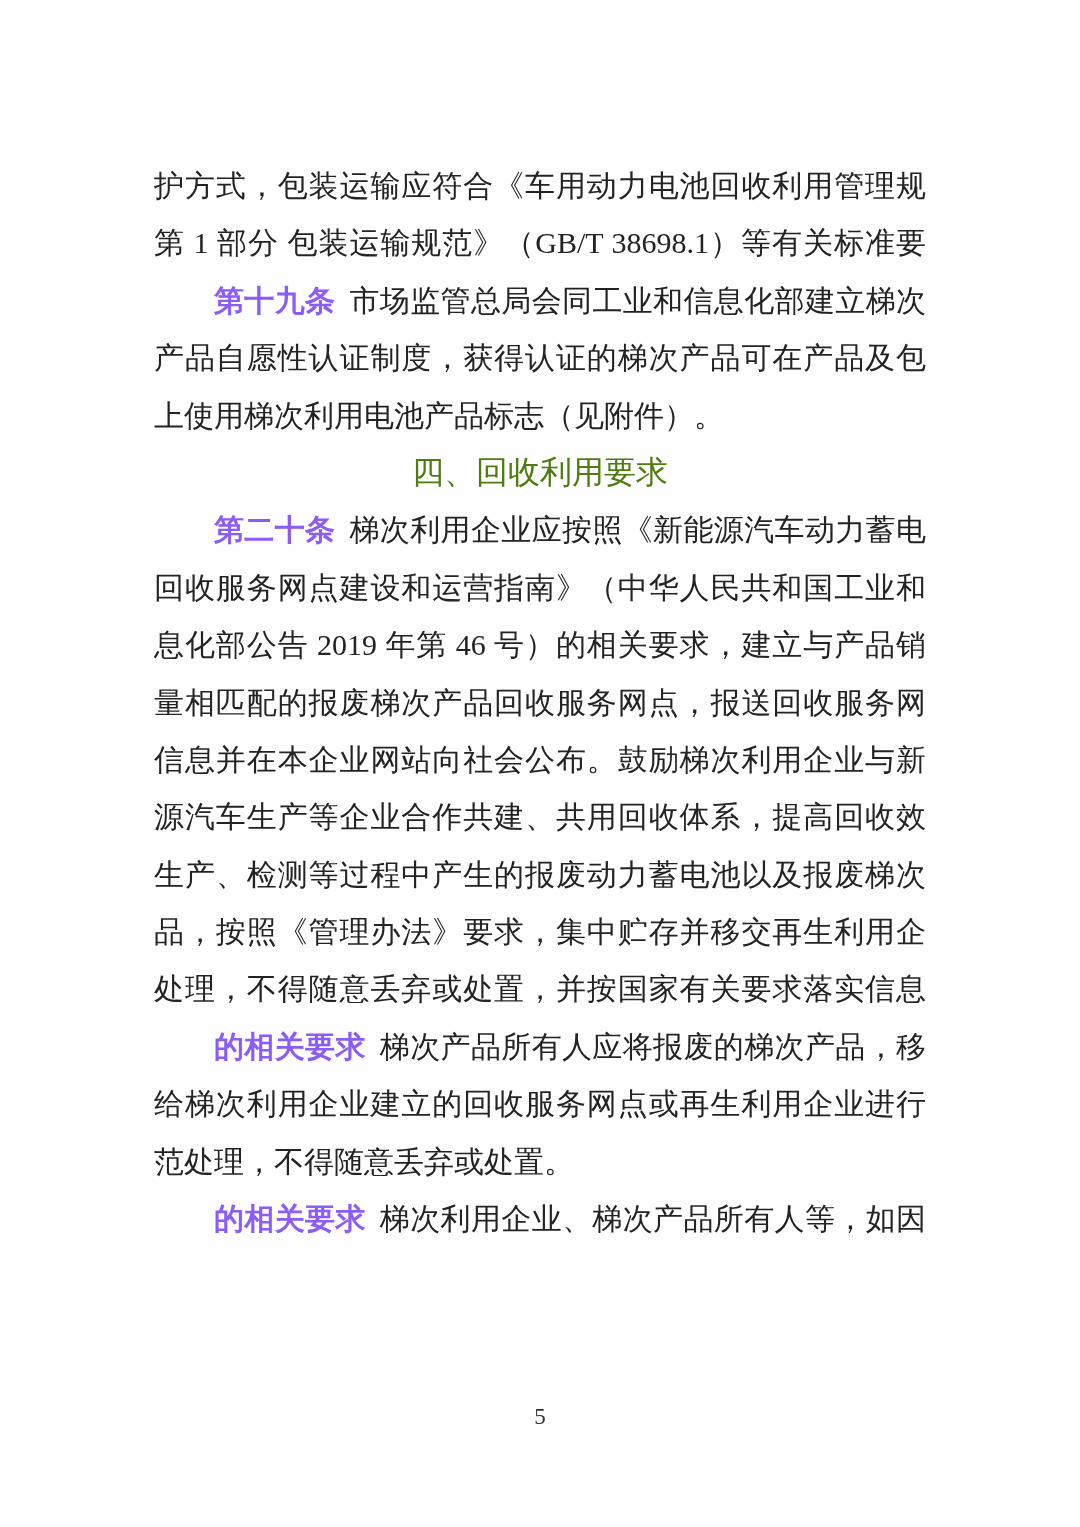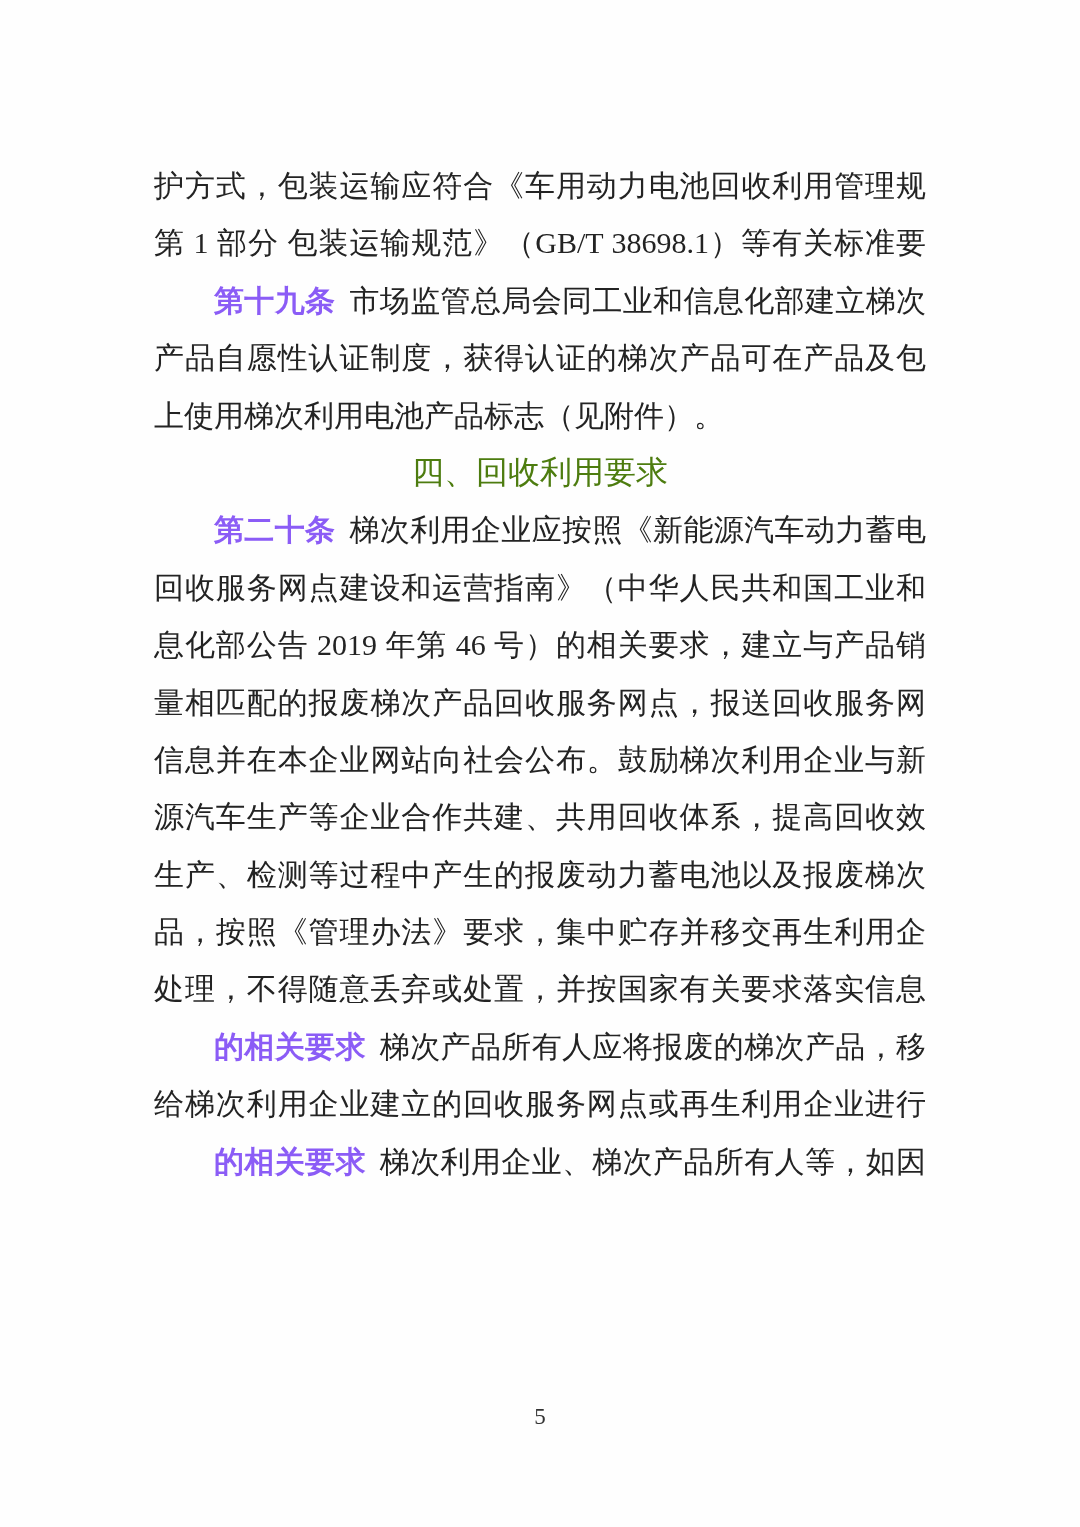--- a/index.html
+++ b/index.html
@@ -84,19 +84,20 @@
     <div class="line">量相匹配的报废梯次产品回收服务网点，报送回收服务网点</div>
     <div class="line">信息并在本企业网站向社会公布。鼓励梯次利用企业与新能</div>
     <div class="line">源汽车生产等企业合作共建、共用回收体系，提高回收效率。</div>
 
     <div class="line">生产、检测等过程中产生的报废动力蓄电池以及报废梯次产</div>
     <div class="line">品，按照《管理办法》要求，集中贮存并移交再生利用企业</div>
     <div class="line">处理，不得随意丢弃或处置，并按国家有关要求落实信息公</div>
 
     <div class="line indent"><span class="art">的相关要求</span><span>梯次产品所有人应将报废的梯次产品，移交</span></div>
     <div class="line">给梯次利用企业建立的回收服务网点或再生利用企业进行规</div>
+    <div class="line end">范处理，不得随意丢弃或处置。</div>
 
     <div class="line indent"><span class="art">的相关要求</span><span>梯次利用企业、梯次产品所有人等，如因擅</span></div>
 
   </div>
 
   <div class="page-number">5</div>
 </div>
 
 </body></html>

